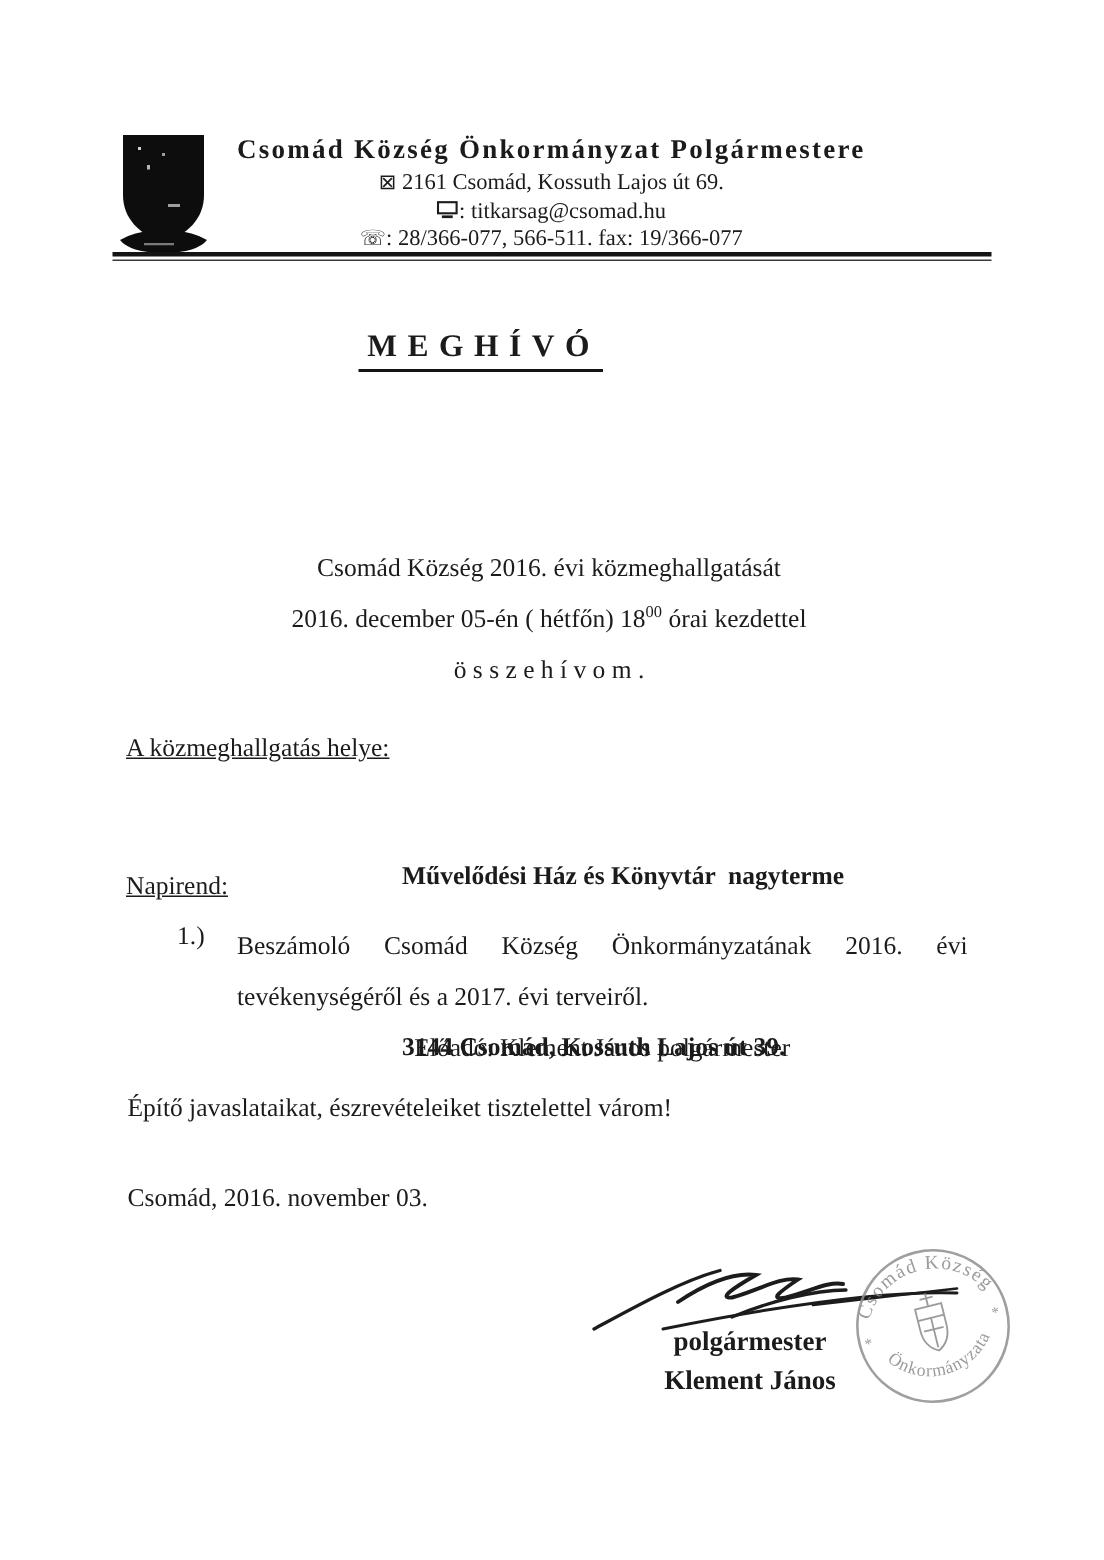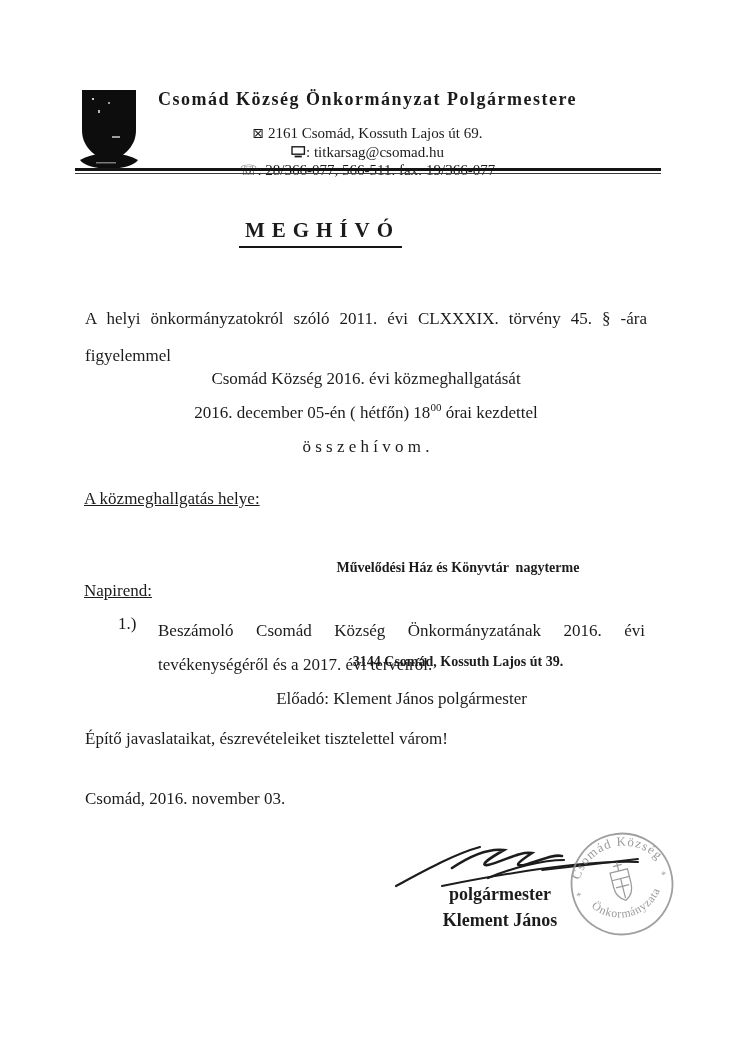--- a/index.html
+++ b/index.html
@@ -13,21 +13,21 @@
     overflow:hidden;
   }
   
   .crest{position:absolute;left:78px;top:88px;width:62px;height:84px;}
   .header-text{
     position:absolute;left:95px;top:88px;width:545px;
     text-align:center;line-height:1.26;
   }
   .org-title{
     font-size:18px;font-weight:bold;letter-spacing:1.5px;
-    margin:0 0 13px 0;white-space:nowrap;
+    margin:0 0 2px 0;white-space:nowrap;
   }
   .header-line{font-size:15px;white-space:nowrap;}
   .header-line .icon{font-family:"DejaVu Sans", sans-serif;font-size:14px;}
   .email-link{margin-top:28px;}
   .computer-icon-svg{vertical-align:-1px;}
   .header-rule{
     position:absolute;left:75px;top:168px;width:586px;height:2px;
     border-top:3px solid #141414;border-bottom:1.5px solid #3a3a3a;
   }
   
@@ -45,21 +45,21 @@
     position:absolute;left:85px;top:362px;width:562px;
     font-size:17px;font-weight:normal;text-align:center;line-height:2.0;
   }
   .announce sup{font-size:11px;vertical-align:super;line-height:0;}
   .venue-label{
     position:absolute;left:84px;top:489px;
     font-size:17px;text-decoration:underline;
   }
   .venue-values{
     position:absolute;left:268px;top:489px;width:380px;
-    font-size:14px;font-weight:bold;line-height:2.24;white-space:pre-wrap;text-align:center;
+    font-size:17px;font-weight:bold;line-height:2.24;white-space:pre-wrap;
   }
   .agenda-label{
     position:absolute;left:84px;top:581px;
     font-size:17px;text-decoration:underline;
   }
   .agenda-number{position:absolute;left:118px;top:614px;font-size:17px;}
   .agenda-text{
     position:absolute;left:158px;top:614px;width:487px;
     font-size:17px;line-height:2.0;text-align:justify;
   }
@@ -98,21 +98,20 @@
         </svg><span>:</span> <span class="email-link">titkarsag@csomad.hu</span></div>
     <div class="header-line"><span class="icon">☏</span><span>:</span> <span>28/366-077, 566-511. fax: 19/366-077</span></div>
   </div>
 
   <div class="header-rule"></div>
 
   <div class="doc-title-wrap">
     <span class="doc-title">MEGHÍVÓ</span>
   </div>
 
-  <div class="intro">A helyi önkormányzatokról szóló 2011. évi CLXXXIX. törvény 45. § -ára figyelemmel</div>
 
   <div class="announce">
     <div>Csomád Község 2016. évi közmeghallgatását</div>
     <div><span>2016. december 05-én ( hétfőn) 18</span><sup>00</sup><span> órai kezdettel</span></div>
     <div>ö s s z e h í v o m .</div>
   </div>
 
   <div class="venue-label">A közmeghallgatás helye:</div>
   <div class="venue-values">
     <div>Művelődési Ház és Könyvtár  nagyterme</div>

